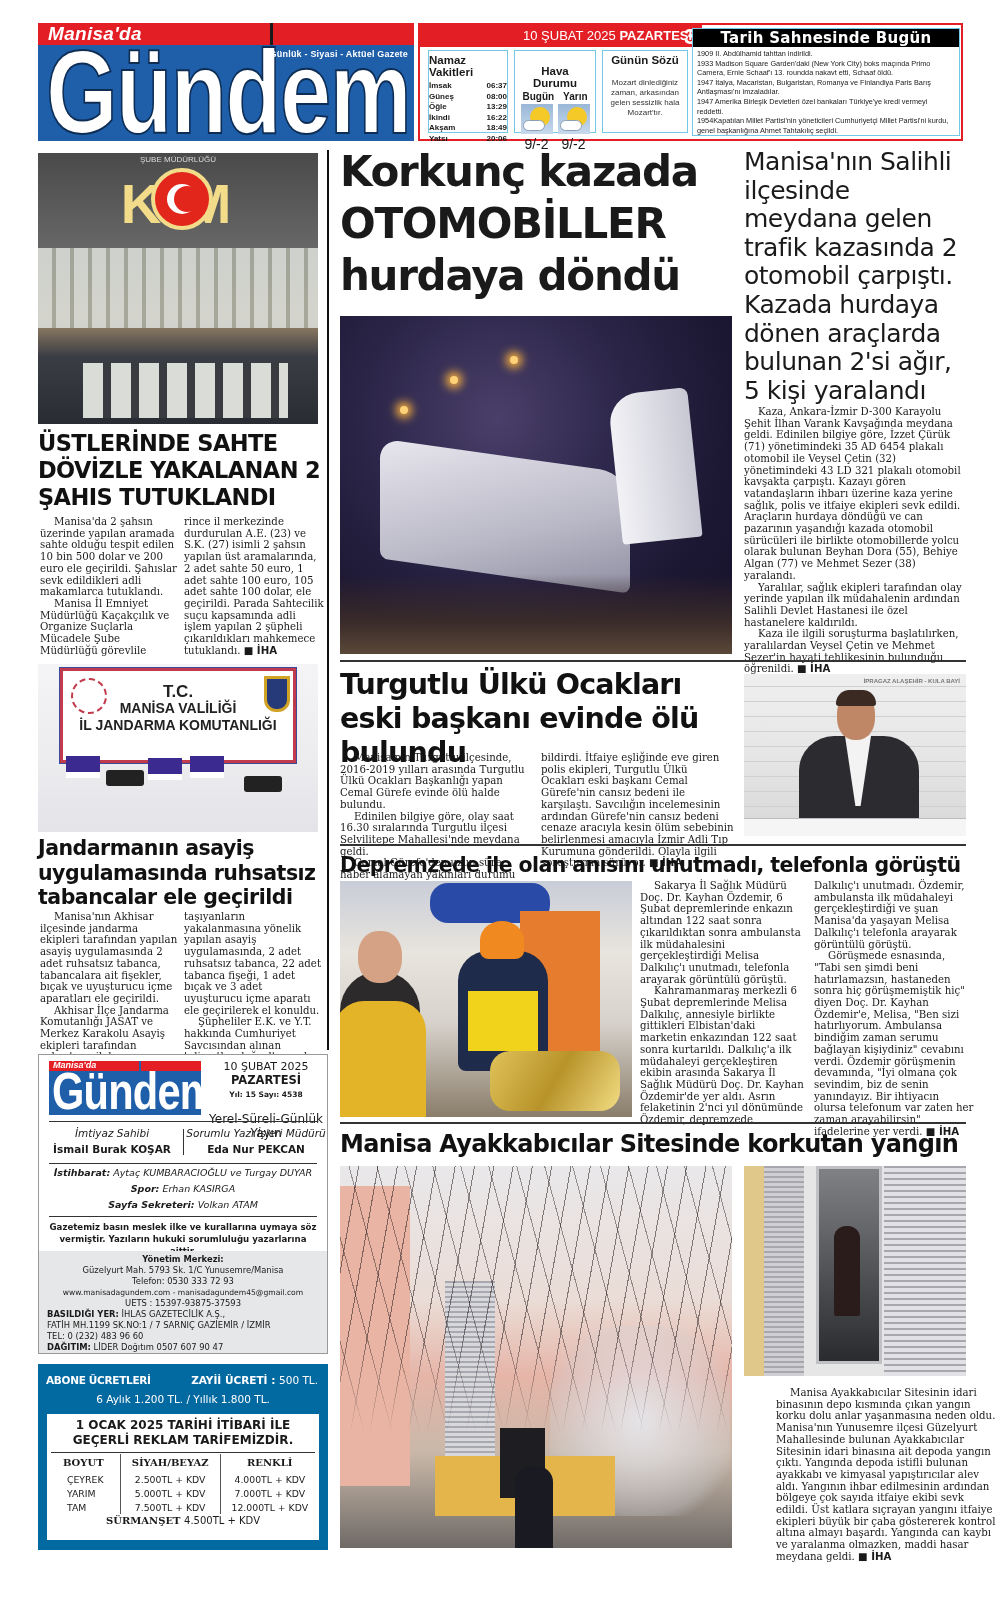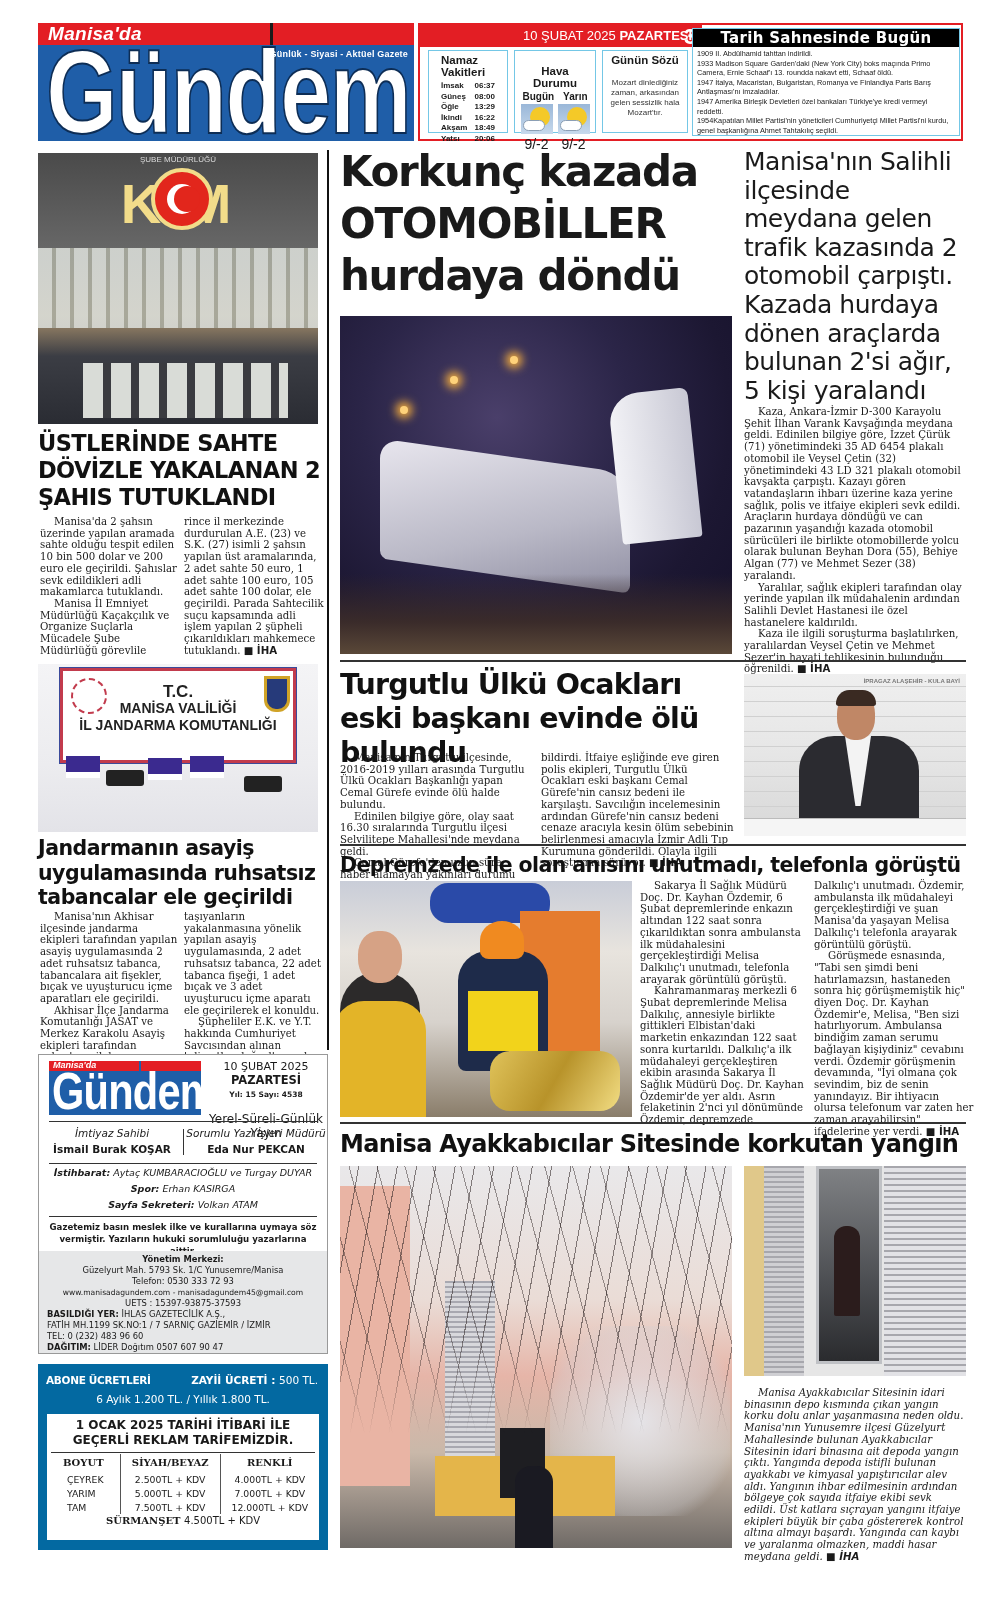--- a/index.html
+++ b/index.html
@@ -14,21 +14,21 @@
   #masthead .brand-small { position:absolute; left:10px; top:0px; font: italic bold 19px "Liberation Sans", sans-serif; color:#fff; letter-spacing:0.3px; }
   #masthead .brand-big { position:absolute; left:8px; top:10px; font: bold 118px "Liberation Sans", sans-serif; color:#fff; transform: scaleX(0.78); transform-origin: left top; letter-spacing:-2px; line-height:118px; -webkit-text-stroke: 2px #0d2d55; }
   #masthead .tagline { position:absolute; right:6px; top:26px; font: bold 9px "Liberation Sans", sans-serif; color:#fff; letter-spacing:0.2px; }
 
   #topbar { left: 418px; top: 23px; width: 545px; height: 118px; border: 2px solid #e31e24; background:#fff; }
   #topbar .datebar { position:absolute; left:0; top:0; width:282px; height:22px; background:#e31e24; color:#fff; font: 13px "Liberation Sans", sans-serif; padding-left:103px; line-height:22px; }
   #topbar .datebar b { font-weight: bold; }
   #topbar .pageno { position:absolute; left:264px; top:-1px; font: bold 22px "Liberation Sans", sans-serif; color:#fff; }
   .infobox { position:absolute; border: 1.5px solid #74c7e6; background:#fff; }
   .infobox .ttl { font: bold 11.5px "Liberation Sans", sans-serif; color:#1a1a1a; text-align:center; }
-  #prayer { left: 8px; top: 25px; width: 80px; height: 83px; padding: 3px 12px; }
+  #prayer { left: 8px; top: 25px; width: 80px; height: 83px; padding: 3px 0; }
   #prayer .ttl { text-align:left; margin-bottom: 3px; }
   #prayer .row { display:flex; justify-content:space-between; font: bold 8px "Liberation Sans", sans-serif; line-height: 10.6px; }
   #weather { left: 94px; top: 25px; width: 82px; height: 83px; padding: 14px 3px; }
   #weather .days { display:flex; justify-content:space-around; font: bold 10px "Liberation Sans", sans-serif; margin-top:2px; }
   #weather .icons { display:flex; justify-content:space-around; margin-top:2px; }
   .wicon { width: 32px; height: 30px; background: linear-gradient(#9ab7d8, #c7d9ec); position:relative; overflow:hidden; }
   .wicon .sun { position:absolute; right:3px; top:3px; width:20px; height:20px; border-radius:50%; background:#f4c928; }
   .wicon .cloud { position:absolute; left:2px; bottom:3px; width:22px; height:11px; border-radius:6px; background:#fff; border:1px solid #8c9fb5; }
   #weather .temps { display:flex; justify-content:space-around; font: 14px "Liberation Sans", sans-serif; margin-top:2px; }
   #quote { left: 182px; top: 25px; width: 86px; height: 83px; padding: 3px 4px; }
@@ -161,21 +161,21 @@
   #yangin-photo1 .branches { position:absolute; inset:0; background:
       repeating-linear-gradient(100deg, transparent 0 18px, rgba(40,30,30,0.55) 18px 19px),
       repeating-linear-gradient(75deg, transparent 0 26px, rgba(40,30,30,0.45) 26px 27px);
       -webkit-mask-image: linear-gradient(180deg, #000 0%, #000 45%, transparent 70%); mask-image: linear-gradient(180deg, #000 0%, #000 45%, transparent 70%); }
   #yangin-photo2 { left: 744px; top: 1166px; width: 222px; height: 210px; background:#e6e6e6; }
   #yangin-photo2 .stripesL { position:absolute; left:20px; top:0; width:40px; bottom:0; background: repeating-linear-gradient(0deg, #cfcfd3 0 3px, #a7a7ad 3px 5px); }
   #yangin-photo2 .col { position:absolute; left:0; top:0; width:22px; bottom:0; background:#e0c88a; }
   #yangin-photo2 .window { position:absolute; left:72px; top:0; width:66px; bottom:12px; background: linear-gradient(180deg, #7f8184, #4b4d51 60%, #2a2b2e); border: 3px solid #bfc1c5; }
   #yangin-photo2 .stripesR { position:absolute; left:140px; top:0; right:0; bottom:0; background: repeating-linear-gradient(0deg, #e2e2e6 0 4px, #a7a7ad 4px 6px); }
   #yangin-photo2 .fire-fighter { position:absolute; left:90px; top:60px; width:26px; height:90px; background:#2b1c1c; border-radius: 12px 12px 2px 2px; }
-  #yangin-body { left: 744px; top: 1387px; width: 222px; font-style: italic; }
+  #yangin-body { left: 776px; top: 1387px; width: 222px; }
 </style>
 </head>
 <body>
 
 <div id="masthead" class="abs">
   <div class="red-top-left"></div>
   <div class="red-top-right"></div>
   <div class="brand-small">Manisa'da</div>
   <div class="brand-big">Gündem</div>
   <div class="tagline">Günlük - Siyasi - Aktüel Gazete</div>

